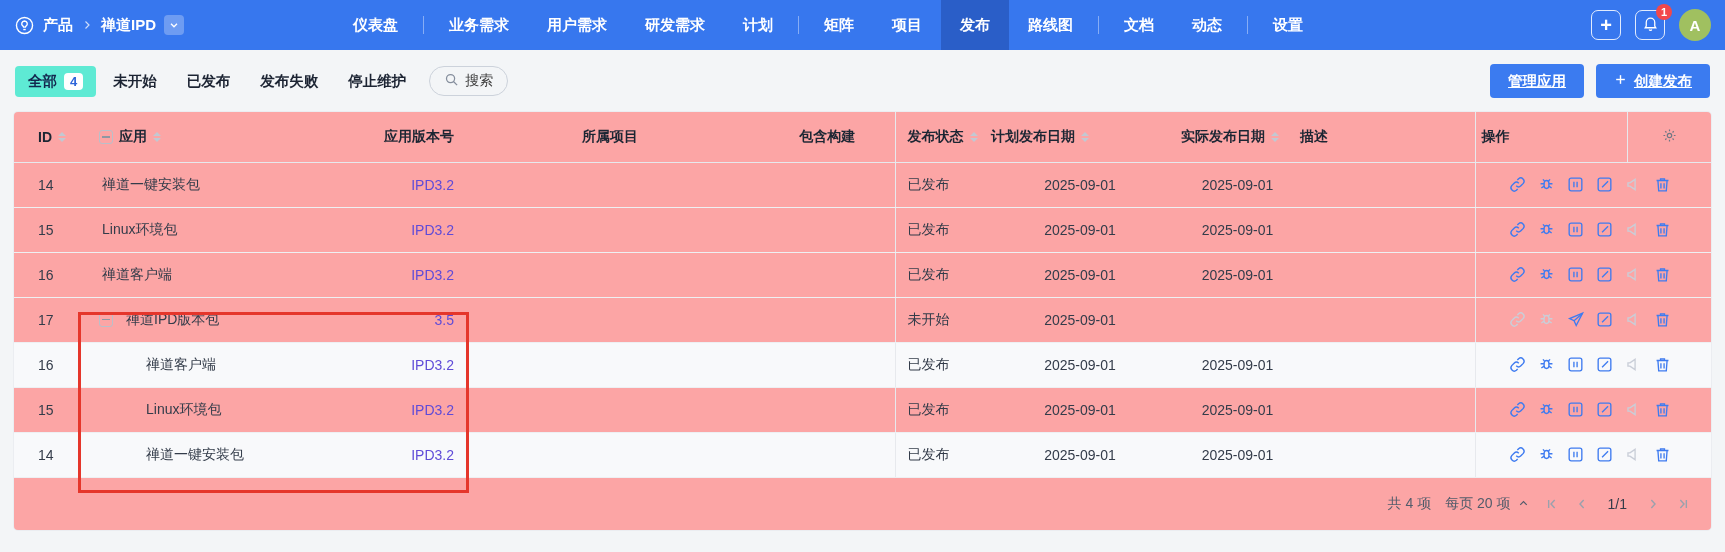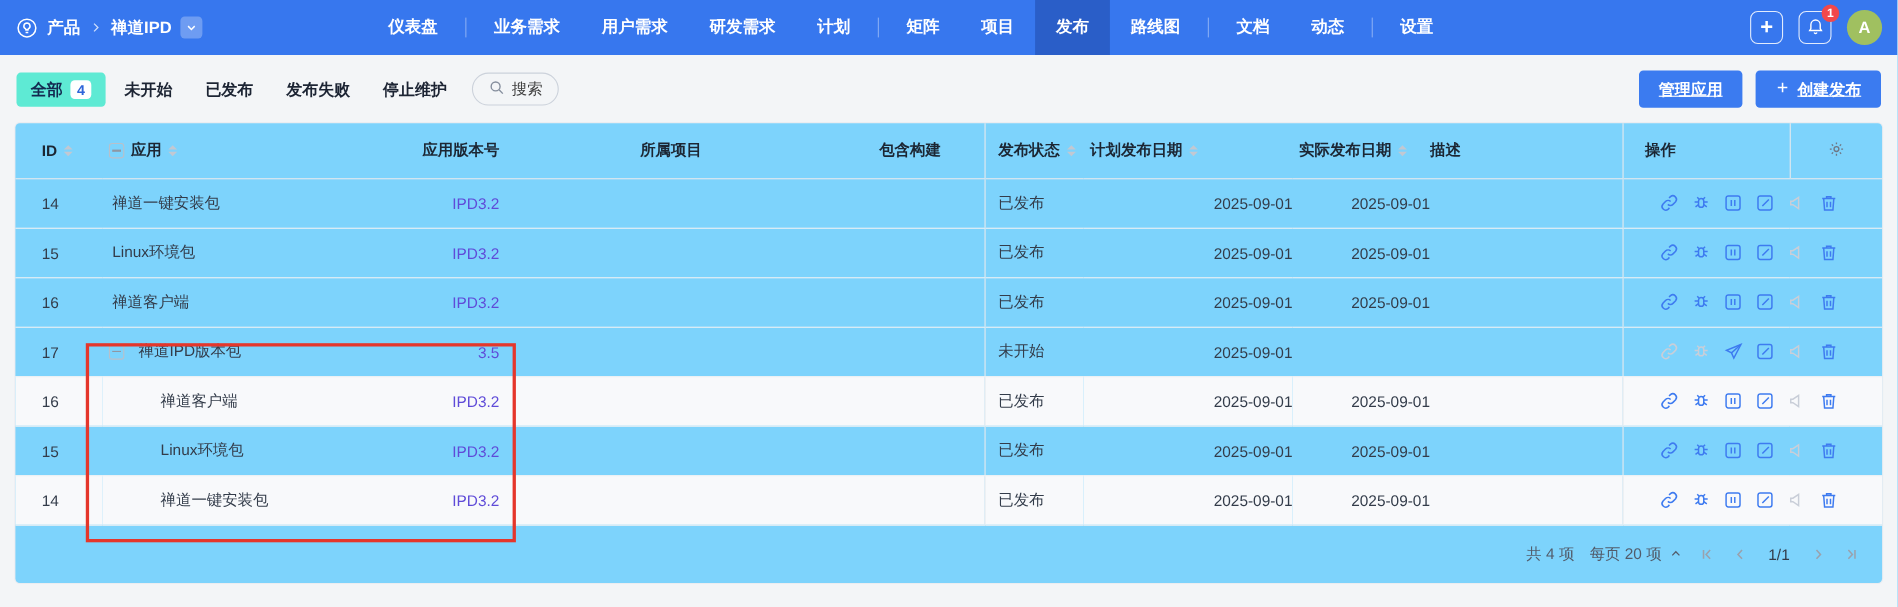--- a/index.html
+++ b/index.html
@@ -24,35 +24,35 @@
   .toolbar { height:62px; display:flex; align-items:center; padding:0 15px; }
   .tabs { display:flex; align-items:center; gap:4px; }
   .tab { display:flex; align-items:center; gap:7px; padding:6px 13px; border-radius:4px; font-size:14.5px; font-weight:600; color:#1c2433; cursor:pointer; white-space:nowrap; }
   .tab.active { background:#5eead4; color:#13284f; font-weight:700; }
   .tab .count { background:#fff; color:#2e65d9; border-radius:4px; padding:1px 6px; font-size:13px; font-weight:700; }
   .search-pill { margin-left:10px; height:30px; border:1px solid #ccd2db; border-radius:16px; display:flex; align-items:center; gap:6px; padding:0 14px; color:#404040; font-size:14px; cursor:text; background:#fff0; }
   .toolbar-right { margin-left:auto; display:flex; align-items:center; gap:12px; }
   .btn { height:34px; padding:0 18px; border:none; border-radius:4px; background:#3b7bf0; color:#fff; font-size:14.5px; font-weight:600; display:flex; align-items:center; gap:7px; cursor:pointer; font-family:inherit;text-decoration:underline; }
 
   
-  .card { margin:0 14px 23px 14px; background:#7dd3fc; border-radius:4px; position:relative; box-shadow:0 0 0 1px #ebedf1; }
+  .card { margin:0 14px 23px 14px; background:#fca5a5; border-radius:4px; position:relative; box-shadow:0 0 0 1px #ebedf1; }
   table { width:100%; border-collapse:collapse; table-layout:fixed; }
   thead th { height:50px; font-size:14px; font-weight:700; color:#1c2633; text-align:left; border-bottom:1px solid #e7e9ed; vertical-align:middle; }
   tbody td { height:45px; font-size:14px; color:#333c4a; border-bottom:1px solid #eef0f3; vertical-align:middle; }
   tbody tr.shaded td { background:#f8f9fb; }
   .th-inner { display:flex; align-items:center; gap:6px; }
   th.c-id,  td.c-id  { padding-left:24px; }
   th.c-app, td.c-app { padding-left:6px; }
   th.c-version, td.c-version { text-align:right; padding-right:6px; }
   th.c-project, th.c-build { text-align:center; }
   th.c-status, td.c-status { padding-left:12px; }
   th.c-status, td.c-status, th.c-actions, td.c-actions, th.c-gear { border-left:1px solid #e7e9ed; }
   th.c-plan, th.c-actual { padding-left:6px; }
-  td.c-plan, td.c-actual { text-align:right; }
-  th.c-actions { padding-left:20px; }
+  td.c-plan, td.c-actual { text-align:center; }
+  th.c-actions { padding-left:6px; }
   th.c-gear { text-align:center; }
   td.c-actions { padding-left:32px; }
   .sort { display:inline-flex; flex-direction:column; gap:2px; }
   .sort i { width:0; height:0; border-left:4px solid transparent; border-right:4px solid transparent; }
   .sort .up { border-bottom:4px solid #c2c8d2; }
   .sort .down { border-top:4px solid #c2c8d2; }
   .cbox { width:14px; height:14px; border:1px solid #b9c0ca; border-radius:3px; display:inline-flex; align-items:center; justify-content:center; flex:0 0 auto; cursor:pointer; }
   .cbox::before { content:""; width:8px; height:1.6px; background:#8f97a3; display:block; }
   td.c-app .name { margin-left:3px; }
   td.c-app .name.indent { margin-left:0; padding-left:47px; }

